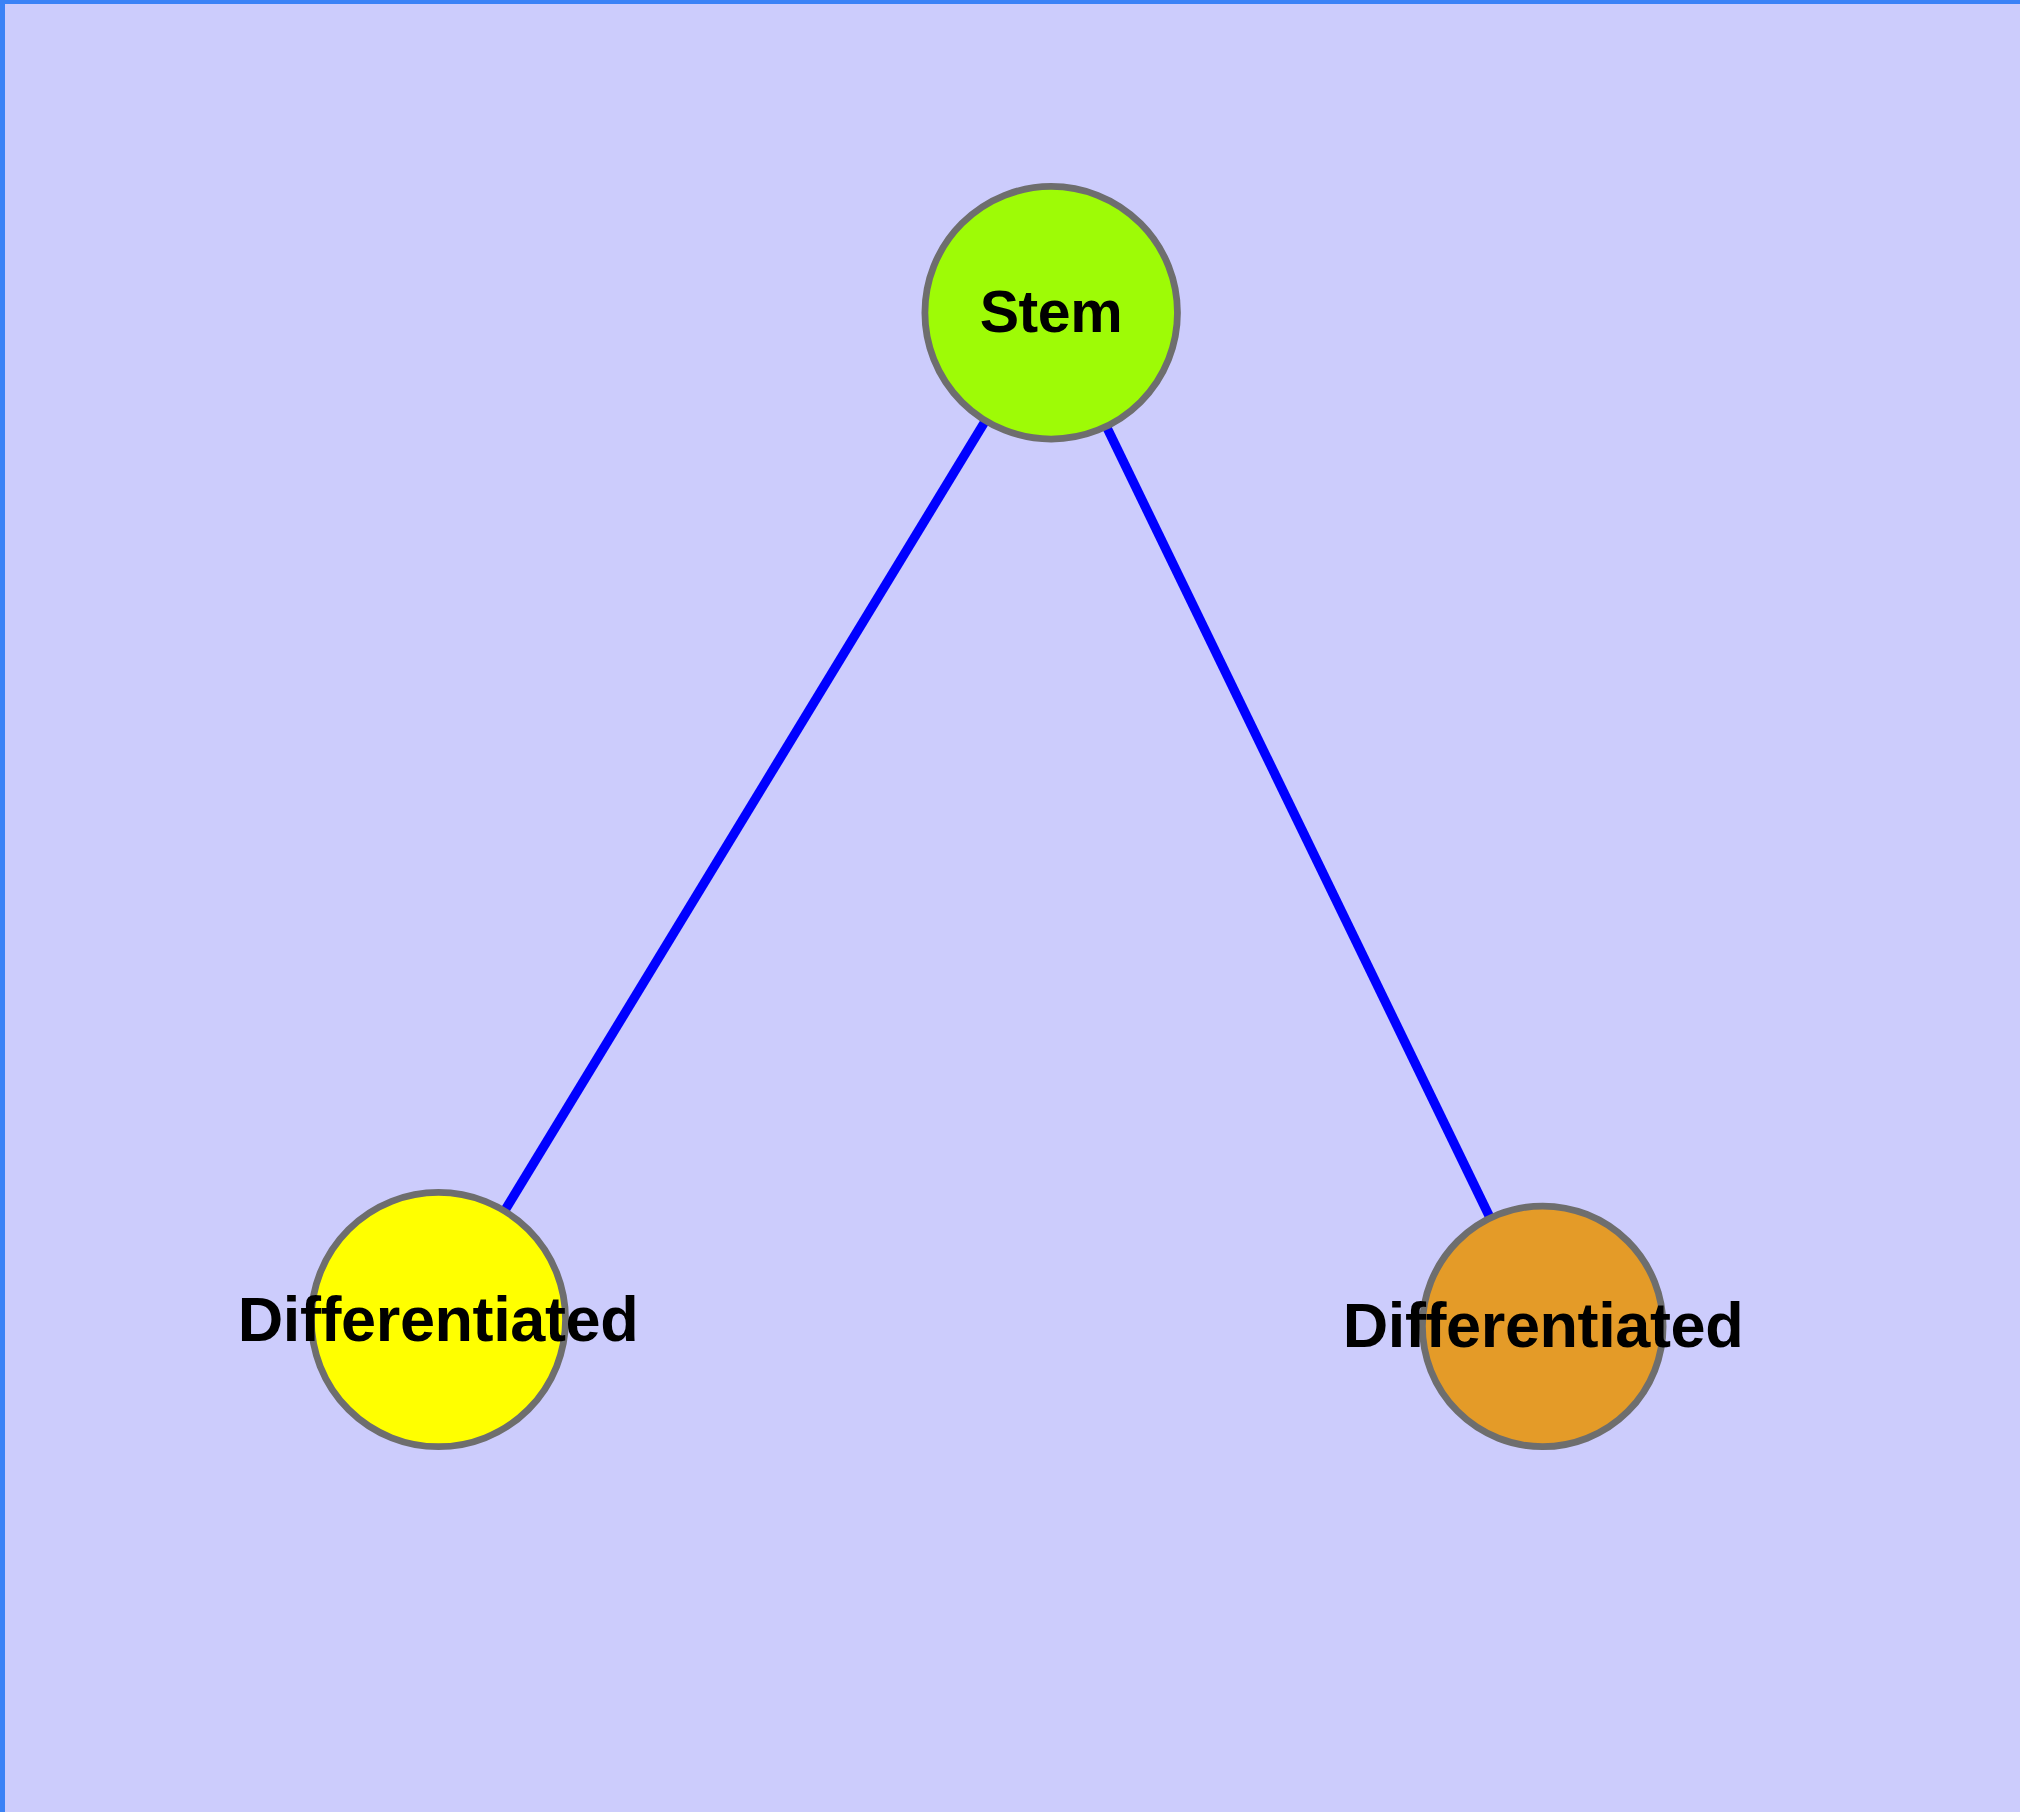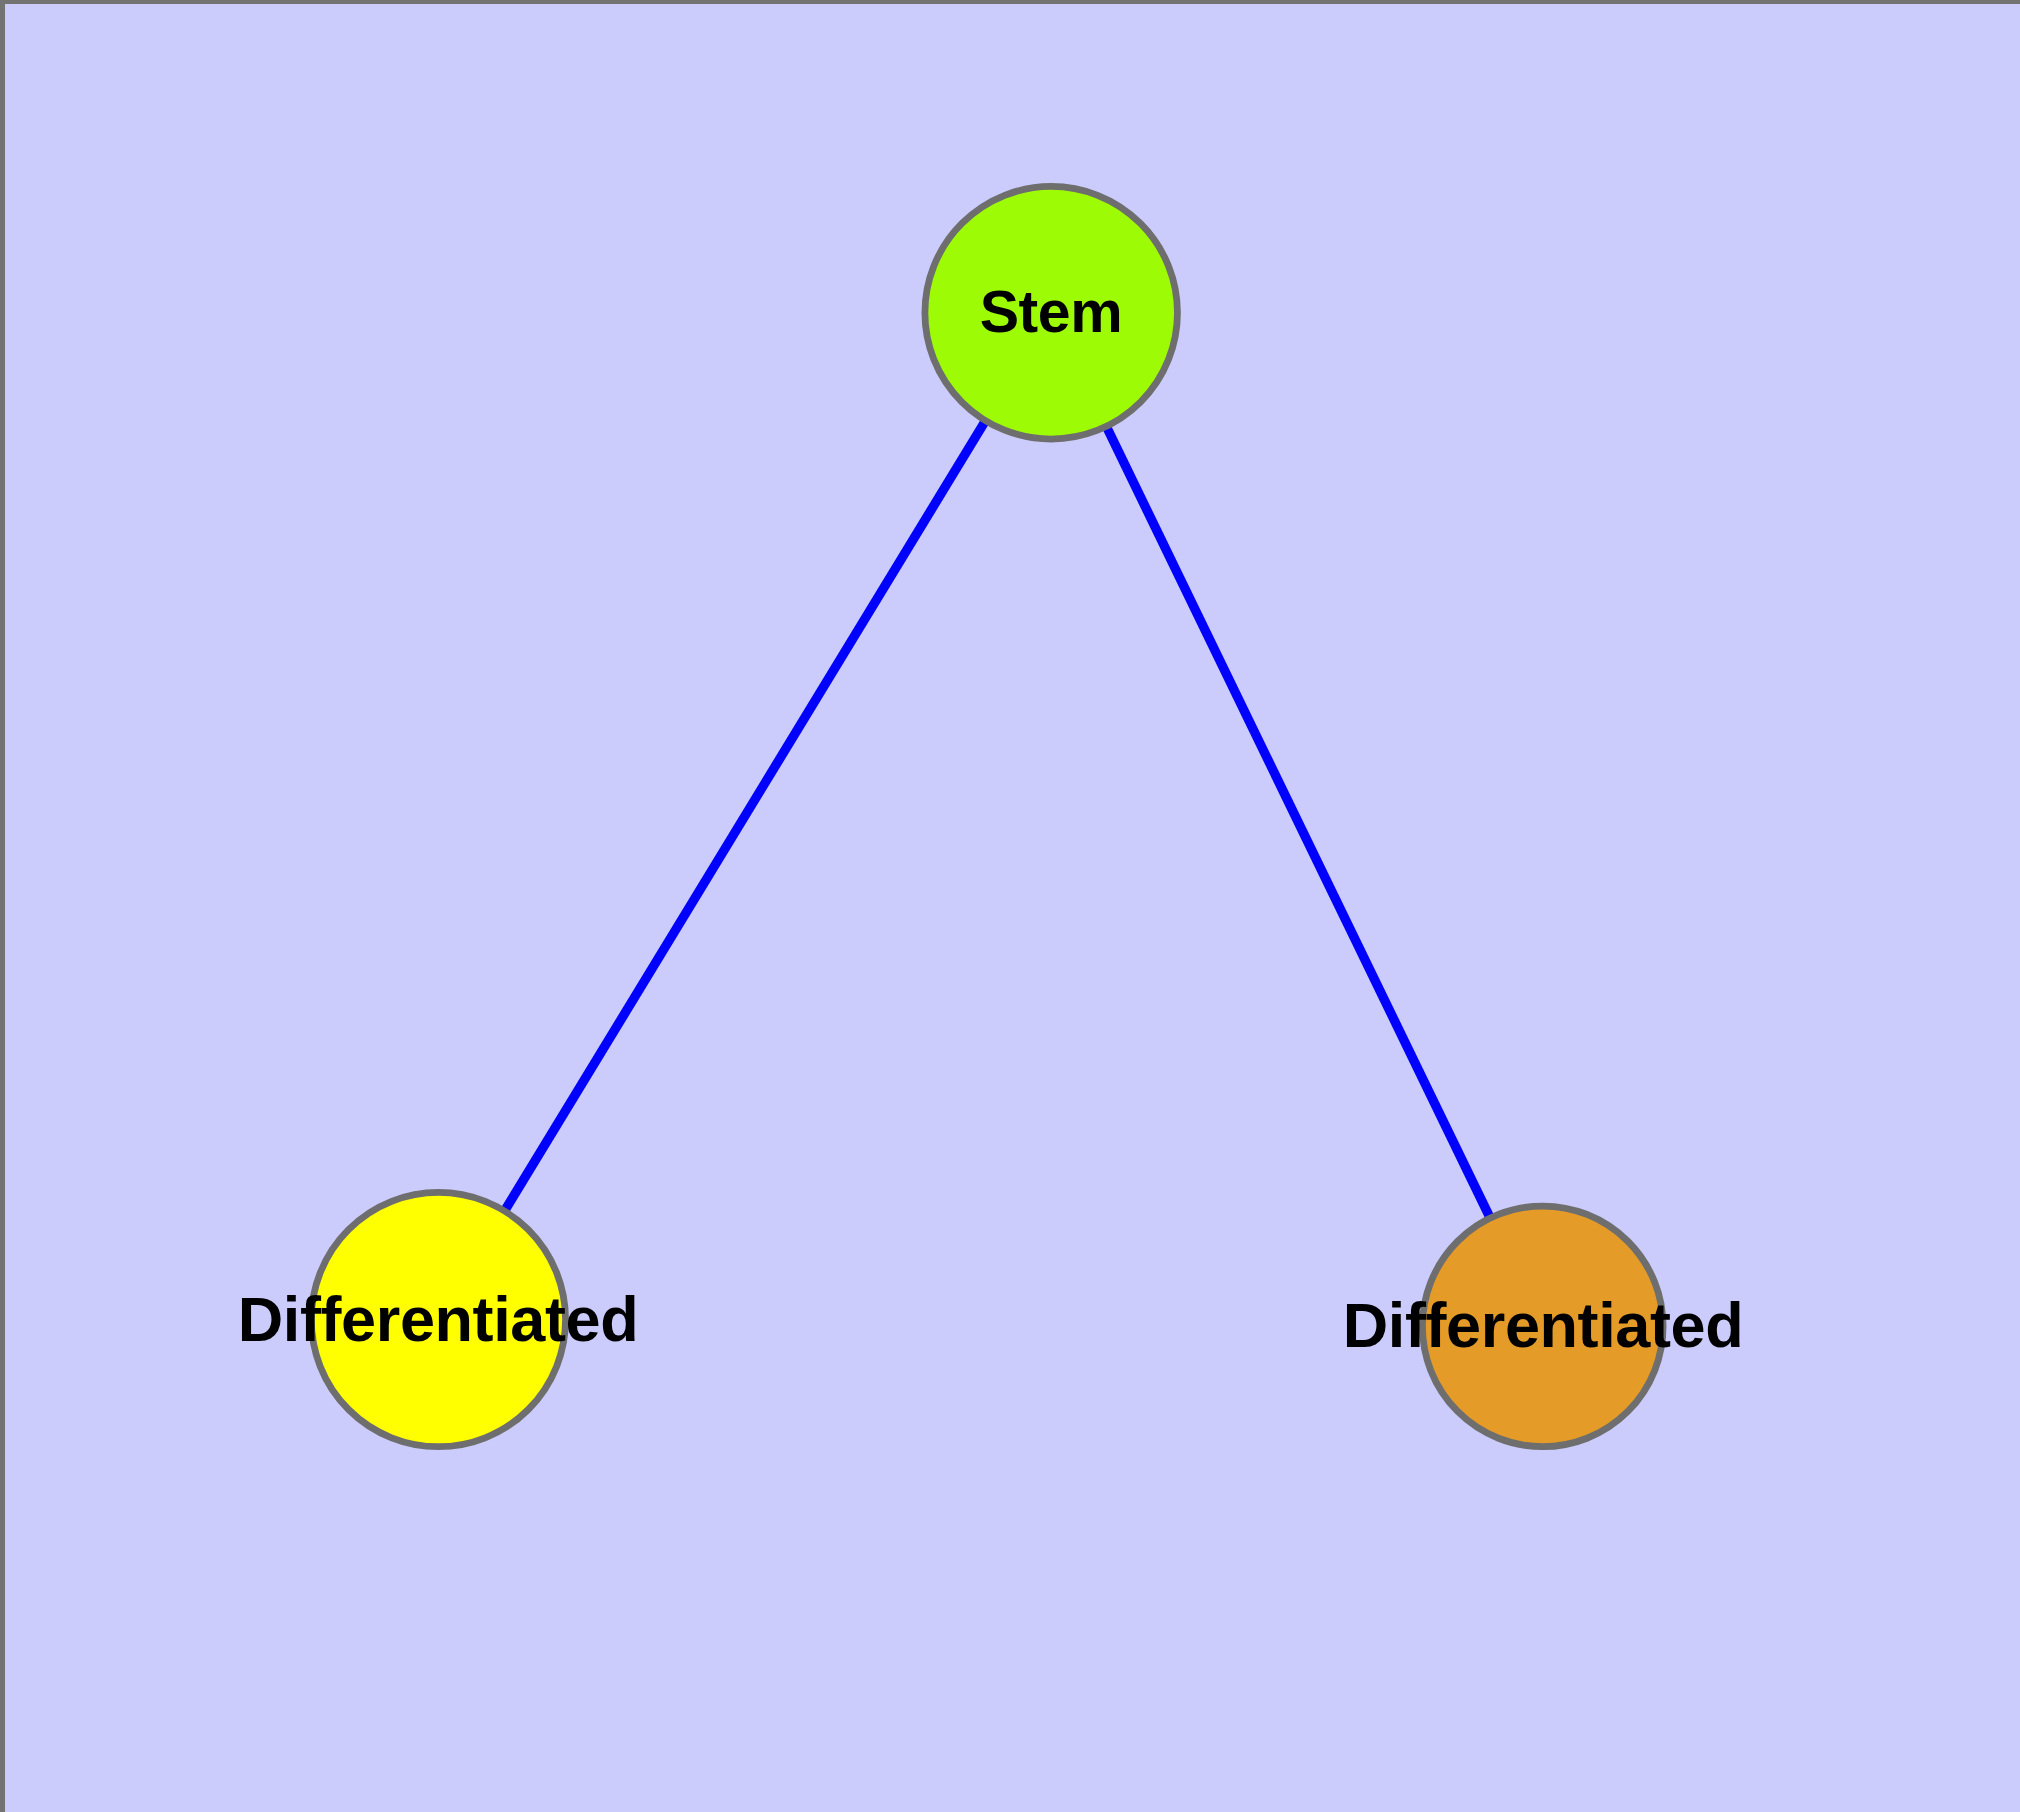--- a/index.html
+++ b/index.html
@@ -9,21 +9,21 @@
     background: #ffffff;
   }
   body {
     font-family: "Liberation Sans", sans-serif;
   }
   #canvas {
     position: relative;
     width: 2021px;
     height: 1812px;
     overflow: hidden;
-    background: #737373;
+    background: #3b82f6;
   }
   #plot-bg {
     position: absolute;
     left: 5.1px;
     top: 4.2px;
     width: 2015px;
     height: 1808px;
     background: #ccccfc;
   }
   #graph-svg {

